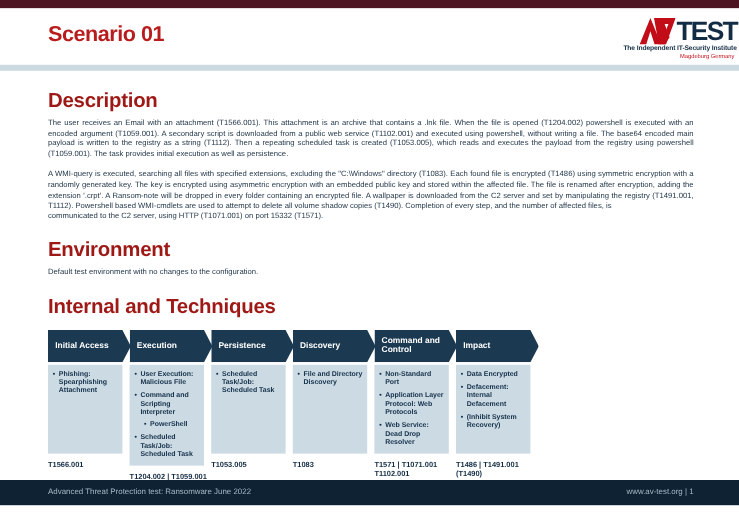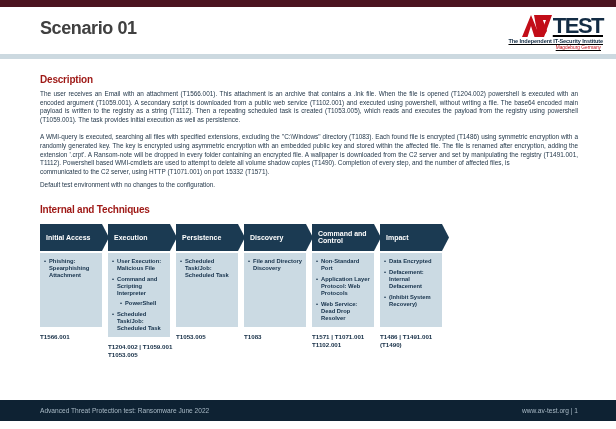--- a/index.html
+++ b/index.html
@@ -5,32 +5,32 @@
   html,body { margin:0; padding:0; }
   body {
     width:616px; height:429px; position:relative; overflow:hidden;
     background:#ffffff; font-family:"Liberation Sans", sans-serif;
     -webkit-font-smoothing:antialiased;
   }
   .topbar { position:absolute; top:0; left:0; width:616px; height:7px; background:#4c1420; }
   .header { position:absolute; top:7px; left:0; width:616px; height:47px; background:#fff; }
   .page-title {
     position:absolute; left:40px; top:11px; font-size:18px; font-weight:bold;
-    color:#404040; letter-spacing:-0.4px;text-align:right;
-  }
-  .logo { position:absolute; top:6px; right:13px; width:112px;text-decoration:underline; }
+    color:#b91c1c; letter-spacing:-0.4px;text-align:right;
+  }
+  .logo { position:absolute; top:6px; right:2px; width:112px; }
   .logo-row { display:flex; align-items:flex-end; justify-content:flex-end; height:24px; }
   .logo-test { font-size:22px; font-weight:bold; color:#132c44; letter-spacing:-1.5px; line-height:22px; }
   .logo-tagline { font-size:5.6px; font-weight:bold; color:#132c44; text-align:right; margin-top:1px; letter-spacing:-0.1px; }
   .logo-loc { font-size:4.8px; color:#c20d18; text-align:right; margin-top:1px; padding-right:2px; }
   .separator { position:absolute; top:54px; left:0; width:616px; height:5px; background:#ccd9e0; }
 
   .content { position:absolute; top:59px; left:40px; width:538px; }
   .section-heading {
-    color:#9e1815; font-size:10px; font-weight:bold; margin:0; letter-spacing:-0.2px;
+    color:#9e1815; font-size:17px; font-weight:bold; margin:0; letter-spacing:-0.2px;
   }
   .h-desc { margin-top:15px; }
   .h-env  { margin-top:13px; }
   .h-tac  { margin-top:14px; }
   .body-text {
     margin:0; color:#1d3245; font-size:6.4px; line-height:8.6px; text-align:justify;
   }
   .p1 { margin-top:5px; }
   .p2 { margin-top:9px; }
   .p3 { margin-top:0; text-align:left; }
@@ -84,20 +84,21 @@
 </div>
 
 <div class="separator"></div>
 
 <div class="content">
   <h2 class="section-heading h-desc">Description</h2>
   <p class="body-text p1">The user receives an Email with an attachment (T1566.001). This attachment is an archive that contains a .lnk file. When the file is opened (T1204.002) powershell is executed with an encoded argument (T1059.001). A secondary script is downloaded from a public web service (T1102.001) and executed using powershell, without writing a file. The base64 encoded main payload is written to the registry as a string (T1112). Then a repeating scheduled task is created (T1053.005), which reads and executes the payload from the registry using powershell (T1059.001). The task provides initial execution as well as persistence.</p>
   <p class="body-text p2">A WMI-query is executed, searching all files with specified extensions, excluding the "C:\Windows" directory (T1083). Each found file is encrypted (T1486) using symmetric encryption with a randomly generated key. The key is encrypted using asymmetric encryption with an embedded public key and stored within the affected file. The file is renamed after encryption, adding the extension '.crpt'. A Ransom-note will be dropped in every folder containing an encrypted file. A wallpaper is downloaded from the C2 server and set by manipulating the registry (T1491.001, T1112). Powershell based WMI-cmdlets are used to attempt to delete all volume shadow copies (T1490). Completion of every step, and the number of affected files, is</p>
   <p class="body-text p3">communicated to the C2 server, using HTTP (T1071.001) on port 15332 (T1571).</p>
 
+  <h2 class="section-heading h-env">Environment</h2>
   <p class="body-text env-text">Default test environment with no changes to the configuration.</p>
 
   <h2 class="section-heading h-tac">Internal and Techniques</h2>
   <div class="ttable">
       <div class="tcol">
         <div class="tactic-header">
           <span>Initial Access</span>
         </div>
         <div class="tcell">
           <div class="bullet">

